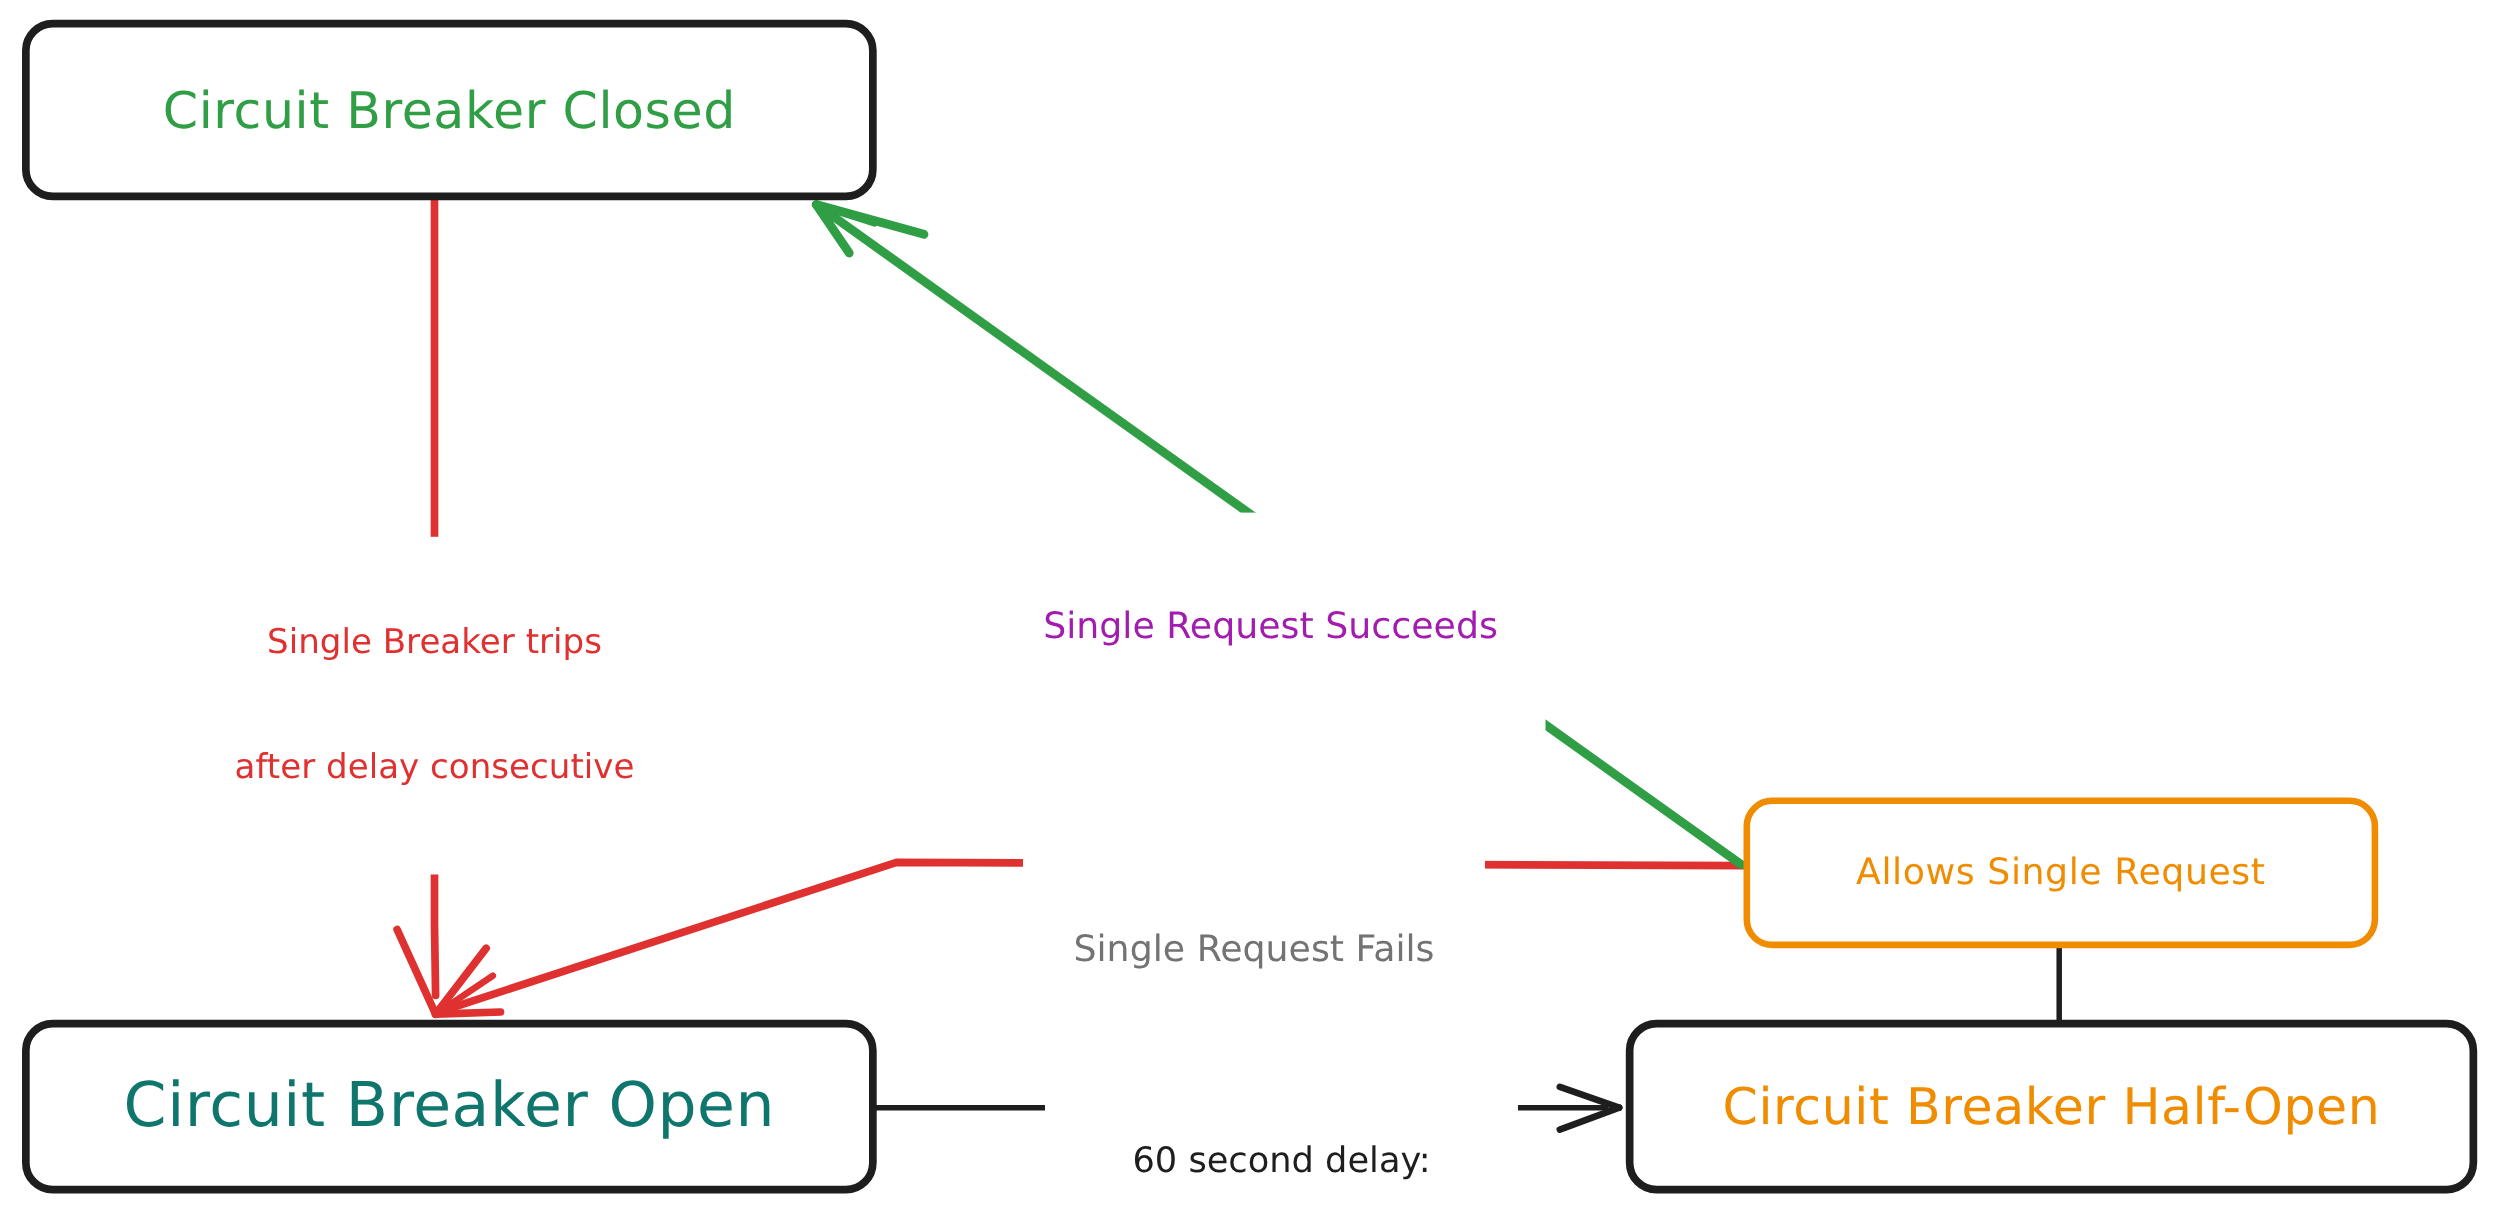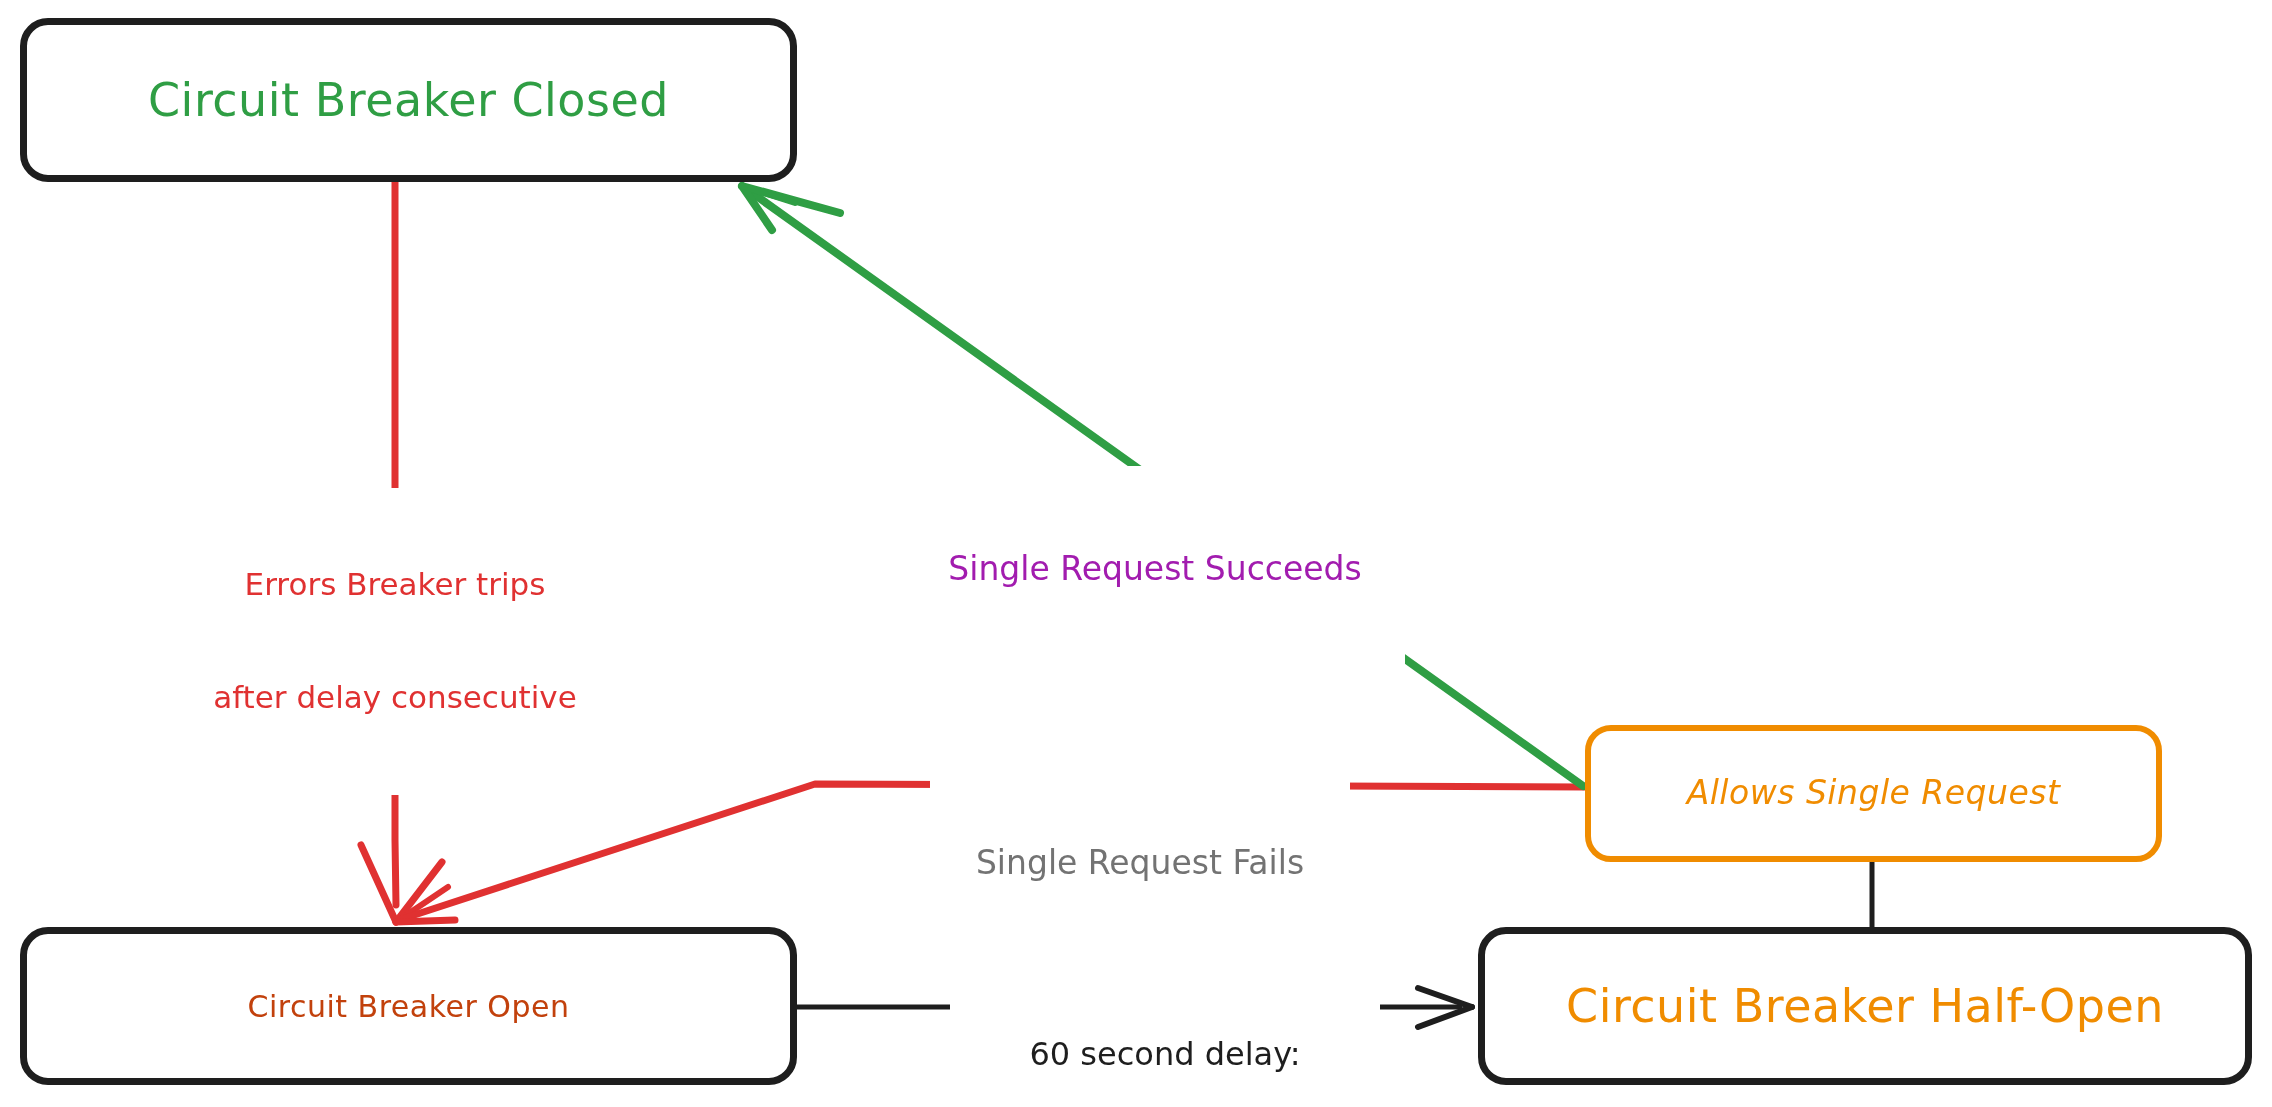--- a/index.html
+++ b/index.html
@@ -27,24 +27,24 @@
   }
 
   
   .node.black{border:7px solid #1e1e1e;}
   
   .node.orange{border:6px solid #f08c00;border-radius:26px;}
 
   #node-closed{left:20px;top:18px;width:777px;height:164px;}
   #node-open{left:20px;top:927px;width:777px;height:158px;}
   #node-halfopen{left:1478px;top:927px;width:774px;height:158px;}
-  #node-allows{left:1585px;top:725px;width:577px;height:137px;font-style:italic;}
+  #node-allows{left:1585px;top:725px;width:577px;height:137px;}
 
   #node-closed  .node-label{font-size:46px;color:#2f9e44;}
-  #node-open    .node-label{font-size:30px;color:#c2410c;}
+  #node-open    .node-label{font-size:56px;color:#0f766e;}
   #node-halfopen .node-label{font-size:46px;color:#f08c00;}
   #node-allows  .node-label{font-size:33px;color:#f08c00;}
 
   .edge-label{
     position:absolute;
     font-family:"DejaVu Sans", sans-serif;
     text-align:center;
     line-height:1.22;
     background:#ffffff;
     white-space:pre;
@@ -116,21 +116,21 @@
 
   <div class="node black" id="node-halfopen">
     <span class="node-label">Circuit Breaker Half-Open</span>
   </div>
 
   <div class="node orange" id="node-allows">
     <span class="node-label">Allows Single Request</span>
   </div>
 
   <div class="edge-label" id="lbl-trips">
-    <div>Errors Breaker trips</div>
+    <div>Single Breaker trips</div>
     <div>after delay consecutive</div>
   </div>
 
   <div class="edge-label" id="lbl-succeeds">
     <div>Single Request Succeeds</div>
   </div>
 
   <div class="edge-label" id="lbl-fails">
     <div>Single Request Fails</div>
   </div>

